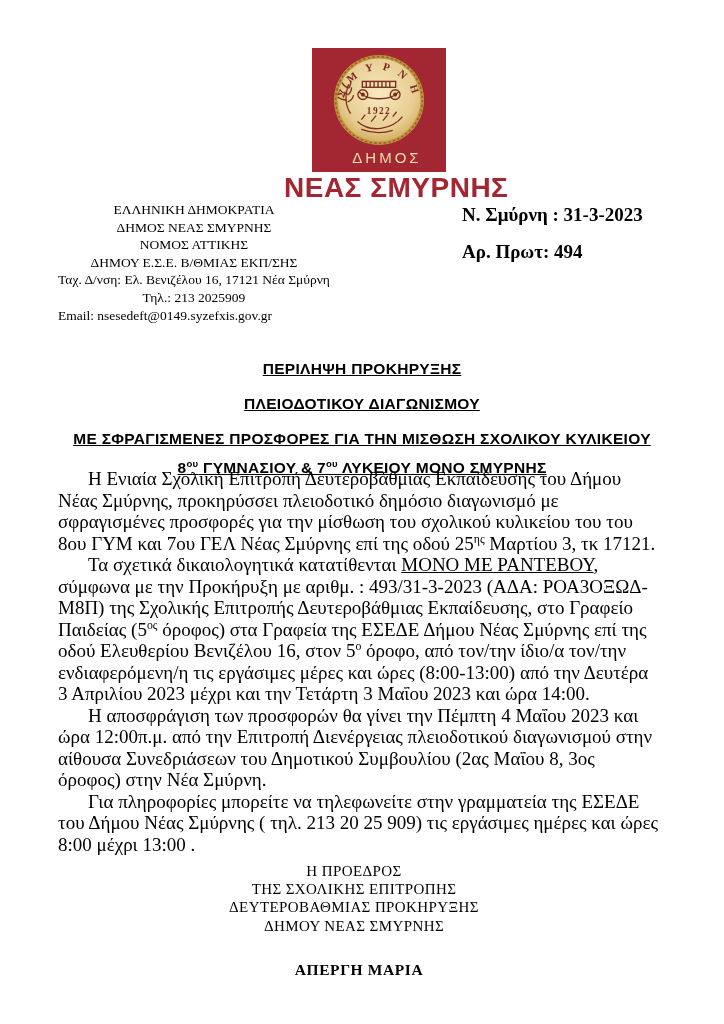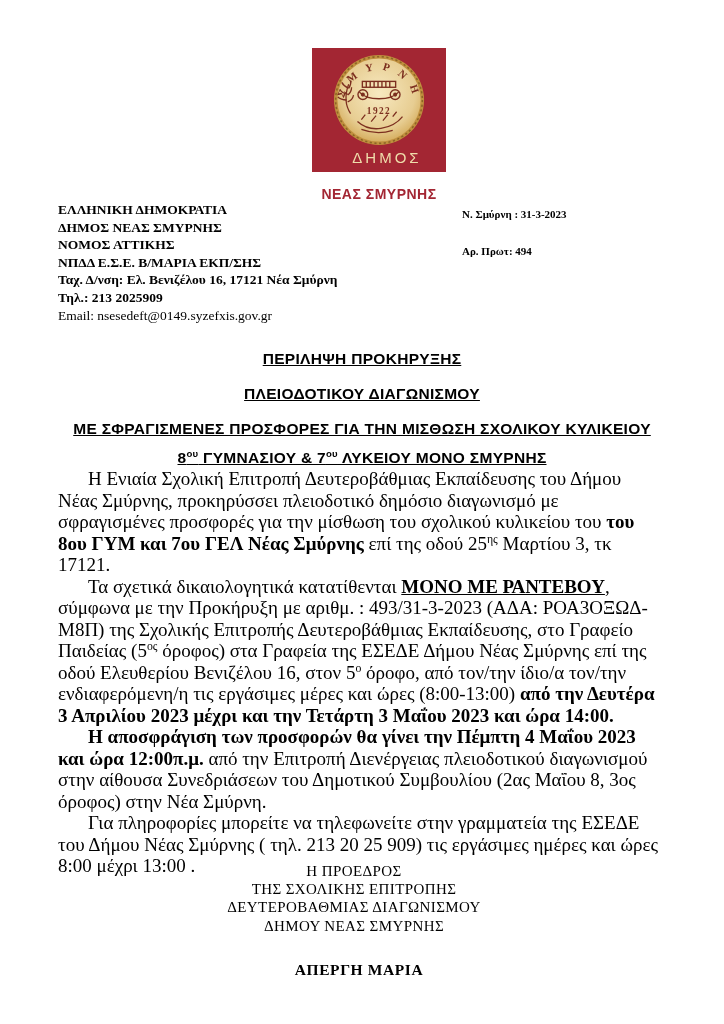--- a/index.html
+++ b/index.html
@@ -1,50 +1,50 @@
 <!DOCTYPE html>
 <html style="--square-red: #a32633; --dimos-text: #efddab; --name-red: #a32633; --coin-gold: #e7cd92; --coin-rim: #c0903e; --engraving: #7c2f1f;"><head>
 <meta charset="utf-8">
 <style>
   html,body{margin:0;padding:0;background:#e8e8e8;}
   .page{
     position:relative;width:724px;height:1024px;margin:0 auto;
     background:#ffffff;color:#000;overflow:hidden;
     font-family:"Liberation Serif",serif;
   }
-  .b{font-weight:bold;}
+  .b{font-weight:normal;text-align:center;}
   .u{text-decoration:underline;}
   sup{font-size:0.62em;line-height:0;}
 
   
   .logo{position:absolute;left:284px;top:48px;width:190px;text-align:center;}
   .logo-square{
     width:134px;height:124px;margin:0 auto;position:relative;
     background:var(--square-red,#a32633);padding-top:5px;box-sizing:border-box;
   }
   .logo-square svg{display:block;margin:0 auto;}
   .dimos{
     position:absolute;left:16px;right:0;bottom:6px;
     font-family:Liberation Sans, sans-serif;font-size:15px;letter-spacing:3px;
     color:var(--dimos-text,#efddab);
     text-align:center;
   }
   .neas{
-    margin-top:14px;font-family:"Liberation Sans",sans-serif;font-weight:bold;
-    font-size:14px;letter-spacing:0.5px;color:var(--name-red,#a32633);white-space:nowrap;
+    margin-top:0;font-family:"Liberation Sans",sans-serif;font-weight:bold;
+    font-size:28px;letter-spacing:0.5px;color:var(--name-red,#a32633);white-space:nowrap;
   }
 
   
   .header-left{position:absolute;left:58px;top:201px;font-size:13.5px;line-height:17.6px;}
-  .header-right{position:absolute;left:462px;top:206px;font-size:11px;line-height:17.6px;font-weight:bold;}
+  .header-right{position:absolute;left:462px;top:206px;font-size:19px;line-height:17.6px;font-weight:bold;}
   .header-right .meta-prot{margin-top:19px;}
 
   
   .title-block{
-    position:absolute;left:0;top:349px;width:724px;text-align:center;
+    position:absolute;left:0;top:359px;width:724px;text-align:center;
     font-family:"Liberation Sans",sans-serif;font-weight:bold;font-size:15.5px;
     letter-spacing:0.3px;
   }
   .title-block > div{text-decoration:underline;margin-bottom:16px;line-height:19px;}
   .title-block > div:nth-child(3){margin-bottom:10px;}
 
   
   .body-block{position:absolute;left:58px;top:468px;width:601px;font-size:19px;line-height:21.5px;text-align:left;}
   .body-block .para{text-indent:30px;}
 
@@ -96,21 +96,21 @@
       </svg>
       <div class="dimos">ΔΗΜΟΣ</div>
     </div>
     <div class="neas">ΝΕΑΣ ΣΜΥΡΝΗΣ</div>
   </div>
 
   <div class="header-left">
       <div class="b">ΕΛΛΗΝΙΚΗ ΔΗΜΟΚΡΑΤΙΑ</div>
       <div class="b">ΔΗΜΟΣ ΝΕΑΣ ΣΜΥΡΝΗΣ</div>
       <div class="b">ΝΟΜΟΣ ΑΤΤΙΚΗΣ</div>
-      <div class="b">ΝΠΔΔ Ε.Σ.Ε. Β/ΜΑΡΙΑ ΕΚΠ/ΣΗΣ</div>
+      <div class="b">ΔΗΜΟΥ Ε.Σ.Ε. Β/ΘΜΙΑΣ ΕΚΠ/ΣΗΣ</div>
       <div class="b">Ταχ. Δ/νση: Ελ. Βενιζέλου 16, 17121 Νέα Σμύρνη</div>
       <div class="b">Τηλ.: 213 2025909</div>
       <div>Email: nsesedeft@0149.syzefxis.gov.gr</div>
     </div>
 
   <div class="header-right">
     <div class="meta-date">Ν. Σμύρνη : 31-3-2023</div>
     <div class="meta-prot">Αρ. Πρωτ: 494</div>
   </div>
 
@@ -125,19 +125,19 @@
       <div class="para"><span>Η Ενιαία Σχολική Επιτροπή Δευτεροβάθμιας Εκπαίδευσης του Δήμου Νέας Σμύρνης, προκηρύσσει πλειοδοτικό δημόσιο διαγωνισμό με σφραγισμένες προσφορές για την μίσθωση του σχολικού κυλικείου του </span><span class="b">του 8ου ΓΥΜ και 7ου ΓΕΛ Νέας Σμύρνης</span><span> επί της οδού 25</span><sup>ης</sup><span> Μαρτίου 3, τκ 17121.</span></div>
       <div class="para"><span>Τα σχετικά δικαιολογητικά κατατίθενται </span><span class="b u">ΜΟΝΟ ΜΕ ΡΑΝΤΕΒΟΥ</span><span>, σύμφωνα με την Προκήρυξη με αριθμ. : 493/31-3-2023 (ΑΔΑ: ΡΟΑ3ΟΞΩΔ-Μ8Π) της Σχολικής Επιτροπής Δευτεροβάθμιας Εκπαίδευσης, στο Γραφείο Παιδείας (5</span><sup>ος</sup><span> όροφος) στα Γραφεία της ΕΣΕΔΕ Δήμου Νέας Σμύρνης επί της οδού Ελευθερίου Βενιζέλου 16, στον 5</span><sup>ο</sup><span> όροφο, από τον/την ίδιο/α τον/την ενδιαφερόμενη/η  τις εργάσιμες μέρες και ώρες (8:00-13:00) </span><span class="b">από την Δευτέρα 3  Απριλίου 2023 μέχρι και την Τετάρτη 3 Μαΐου 2023 και ώρα 14:00.</span></div>
       <div class="para"><span class="b">Η αποσφράγιση των προσφορών θα γίνει την Πέμπτη 4 Μαΐου 2023 και ώρα 12:00π.μ.</span><span> από την Επιτροπή Διενέργειας πλειοδοτικού διαγωνισμού στην αίθουσα Συνεδριάσεων του Δημοτικού Συμβουλίου (2ας Μαΐου 8, 3ος όροφος) στην Νέα Σμύρνη.</span></div>
       <div class="para"><span>Για πληροφορίες μπορείτε να τηλεφωνείτε  στην γραμματεία της ΕΣΕΔΕ του Δήμου Νέας Σμύρνης ( τηλ. 213 20 25 909) τις εργάσιμες ημέρες και ώρες 8:00 μέχρι 13:00 .</span></div>
     </div>
 
   <div class="signature">
     <div>
         <div>Η ΠΡΟΕΔΡΟΣ</div>
         <div>ΤΗΣ ΣΧΟΛΙΚΗΣ ΕΠΙΤΡΟΠΗΣ</div>
-        <div>ΔΕΥΤΕΡΟΒΑΘΜΙΑΣ ΔΙΑΓΩΝΙΣΜΟΥ</div>
+        <div>ΔΕΥΤΕΡΟΒΑΘΜΙΑΣ ΠΡΟΚΗΡΥΞΗΣ</div>
         <div>ΔΗΜΟΥ ΝΕΑΣ ΣΜΥΡΝΗΣ</div>
       </div>
     <div class="sig-name">ΑΠΕΡΓΗ ΜΑΡΙΑ</div>
   </div>
 
 </div>
 
 </body></html>

